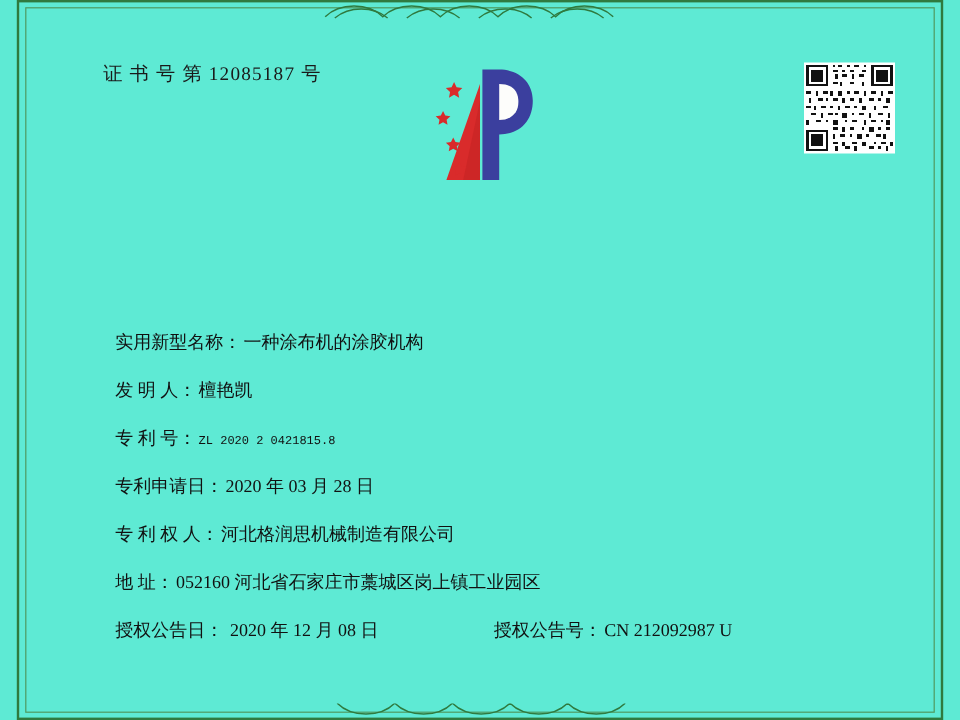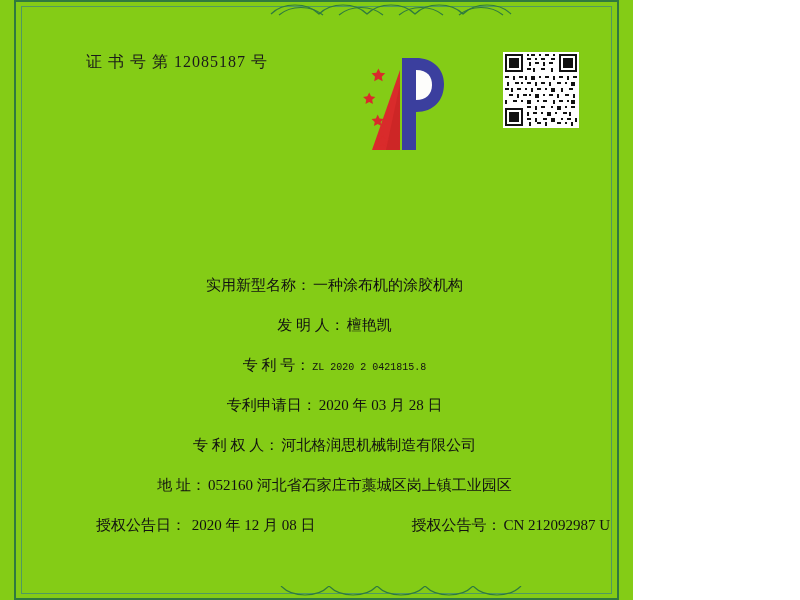--- a/index.html
+++ b/index.html
@@ -9,23 +9,23 @@
   body {
     width: 800px;
     height: 600px;
     background: #ffffff;
     font-family: "Liberation Serif", "DejaVu Serif", serif;
     overflow: hidden;
   }
 
   .certificate {
     position: relative;
-    width: 633px;
+    width: 800px;
     height: 600px;
-    background: #84cc16;
+    background: #5eead4;
     box-sizing: border-box;
   }
 
   
   .border-outer {
     position: absolute;
     left: 14px;
     top: 0px;
     right: 14px;
     bottom: 0px;
@@ -111,21 +111,20 @@
     top: 276px;
     right: 60px;
   }
   .field-row {
     display: flex;
     align-items: baseline;
     margin-bottom: 21px;
     font-size: 15px;
     color: #111111;
     white-space: nowrap;
-    justify-content: center;
   }
   .field-label {
     flex: 0 0 auto;
     color: #111111;
   }
   .field-value {
     flex: 0 0 auto;
     color: #111111;
     margin-left: 2px;
   }

